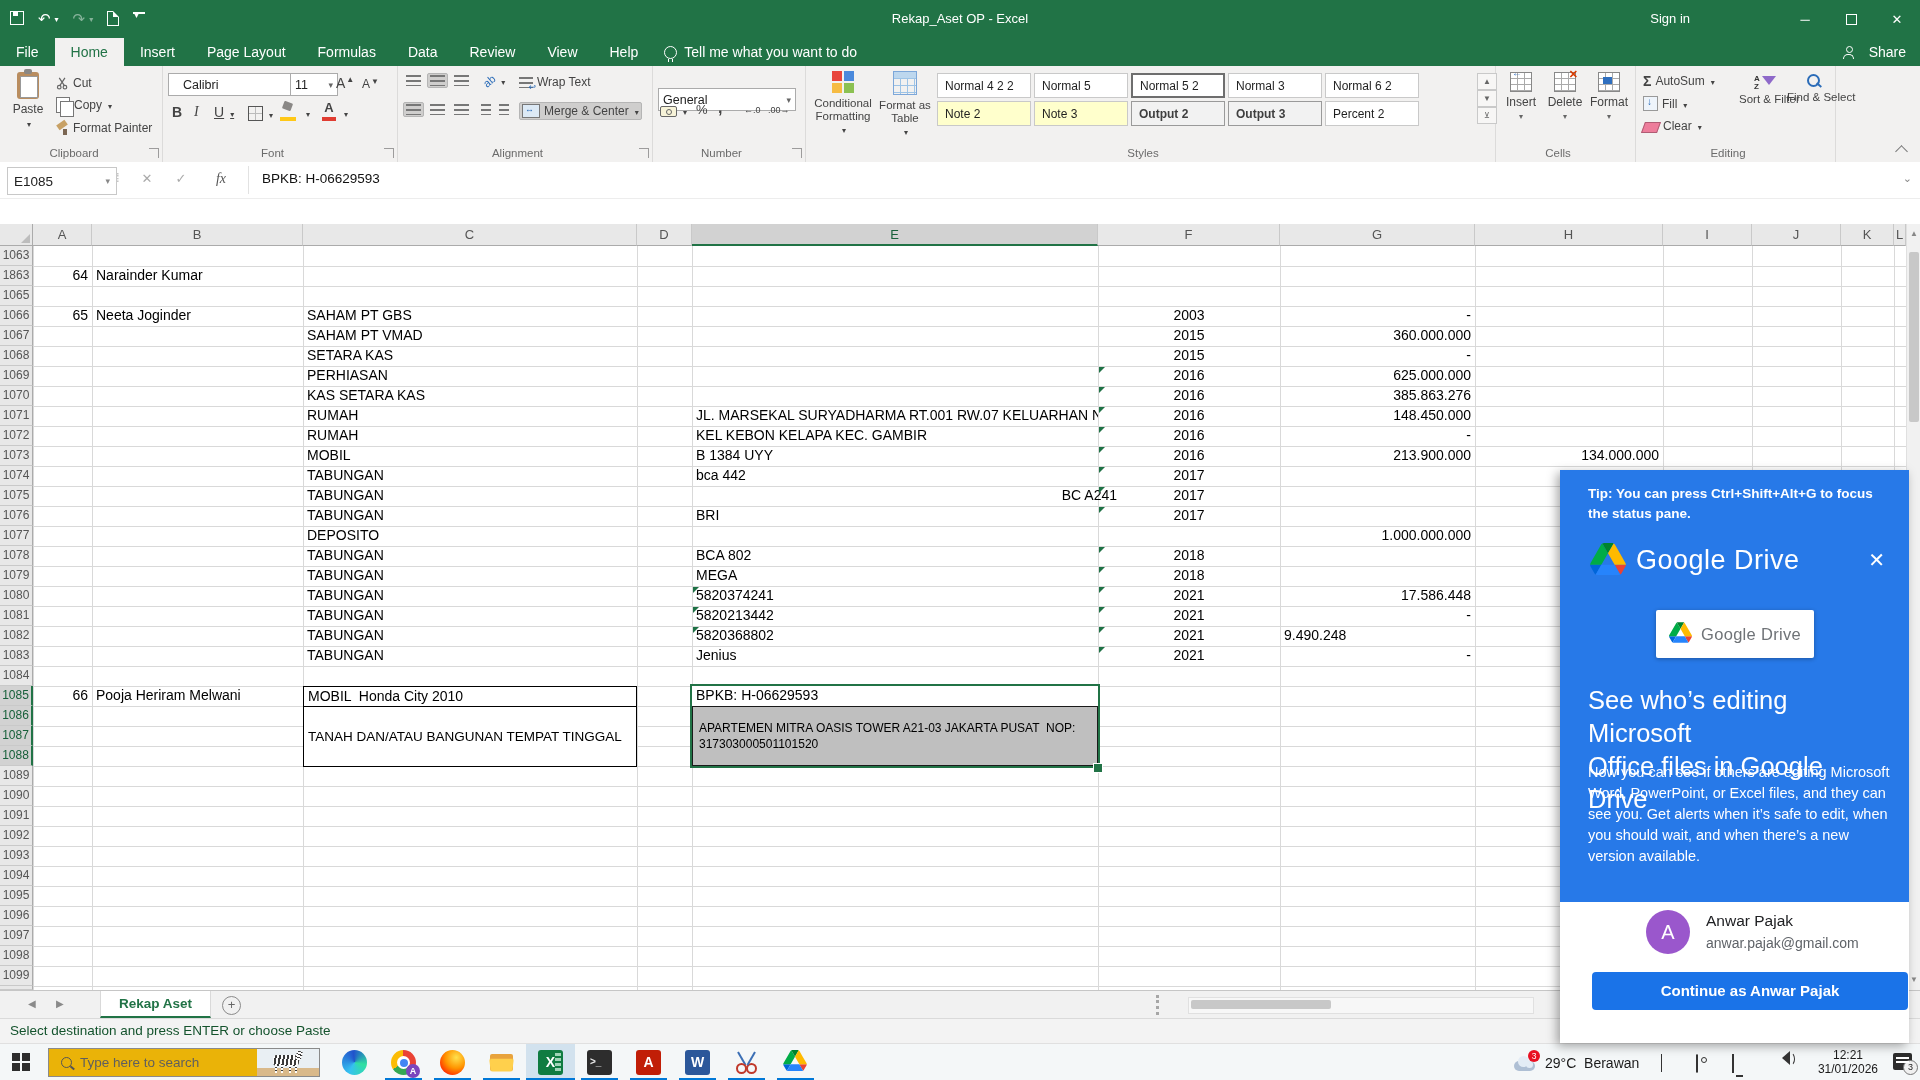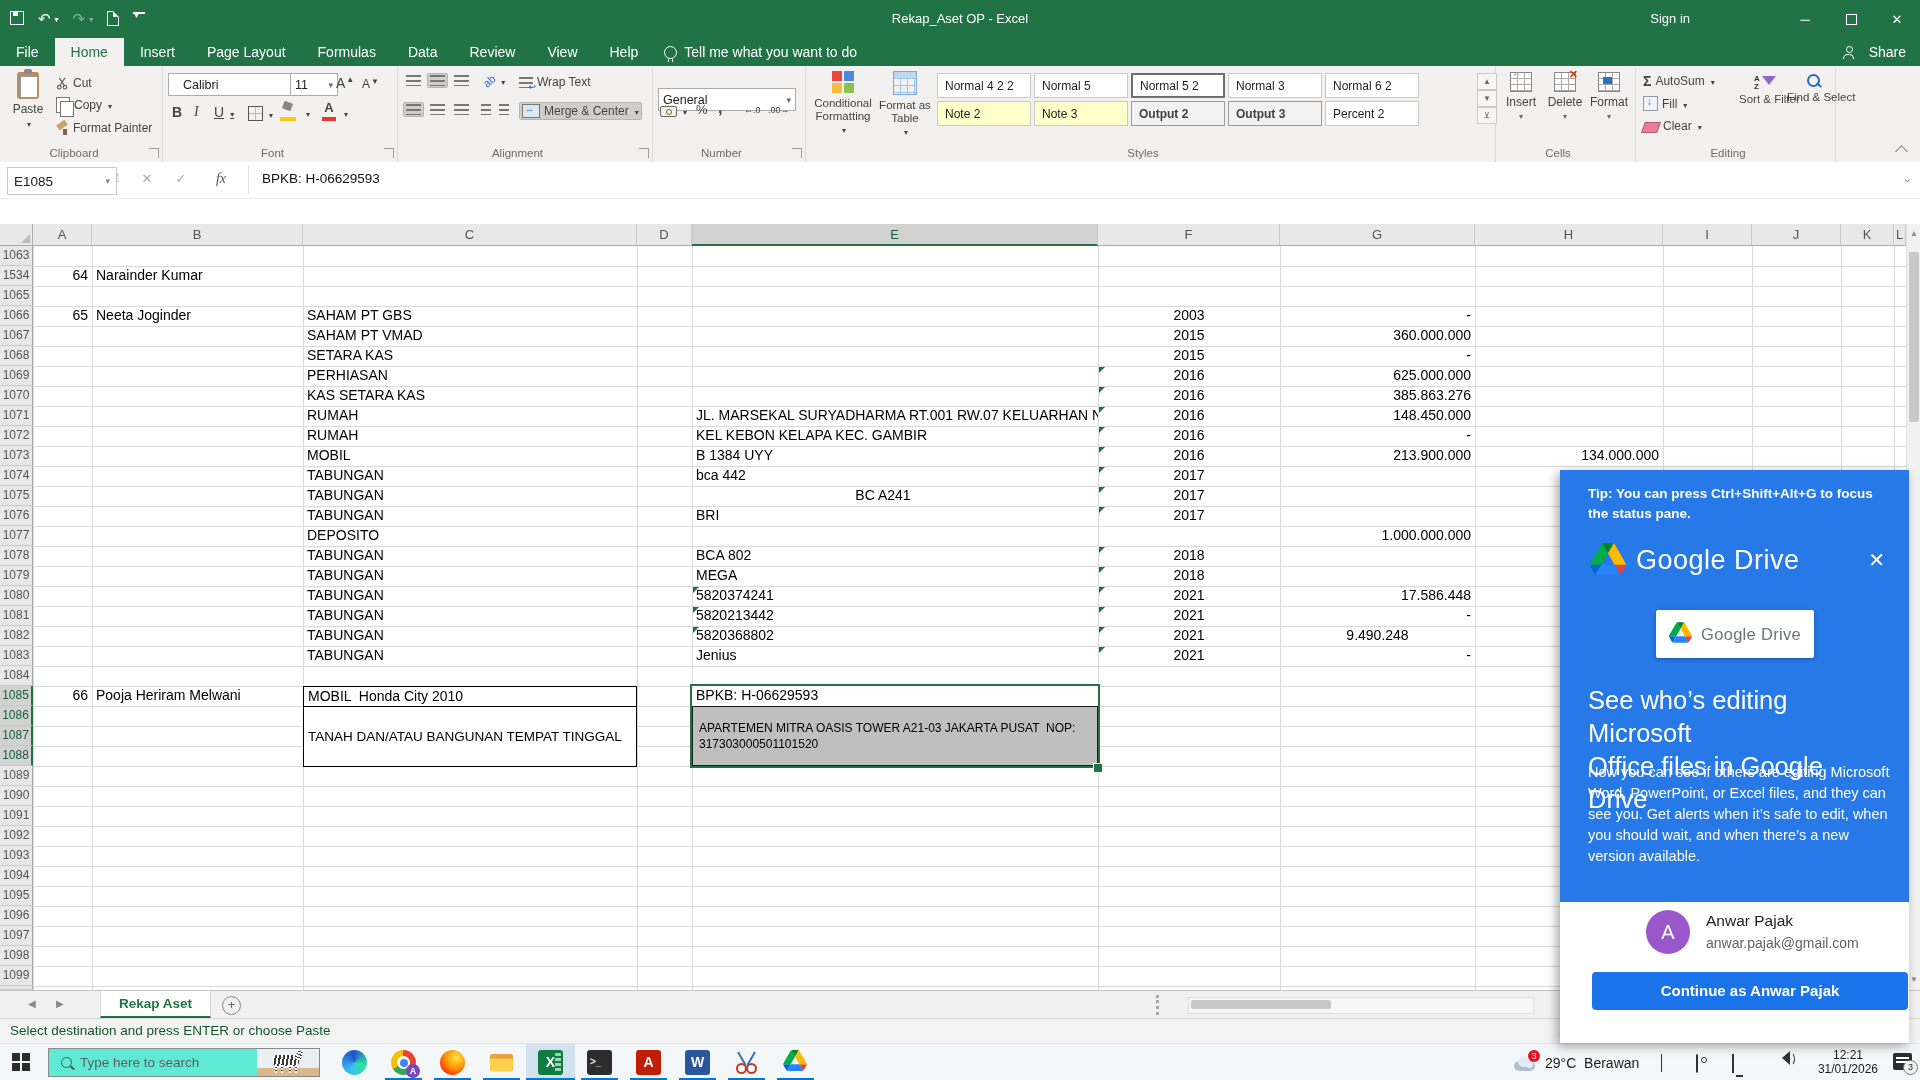--- a/index.html
+++ b/index.html
@@ -157,21 +157,21 @@
   #hscroll{position:absolute;left:1188px;top:6px;width:344px;height:15px;background:#F7F7F7;border:1px solid #E0E0E0;}
   #hs-thumb{position:absolute;left:2px;top:2px;width:140px;height:9px;background:#C8C8C8;border-radius:2px;}
 
   
   #statusbar{left:0;top:1018px;width:1920px;height:25px;background:#F3F3F3;border-top:1px solid #DADADA;font-size:13.5px;color:#14532d;line-height:24px;padding-left:10px;box-sizing:border-box;}
 
   
   #taskbar{left:0;top:1043px;width:1920px;height:37px;background:#F4F7F8;border-top:1px solid #E0E0E0;}
   #startbtn{position:absolute;left:12px;top:9px;width:18px;height:18px;display:grid;grid-template-columns:8px 8px;grid-template-rows:8px 8px;gap:2px;}
   #startbtn i{background:#2d2d2d;}
-  #searchbox{position:absolute;left:48px;top:4px;width:272px;height:29px;background:#5eead4;border:1px solid #8a8a8a;box-sizing:border-box;display:flex;align-items:center;}
+  #searchbox{position:absolute;left:48px;top:4px;width:272px;height:29px;background:#eab308;border:1px solid #8a8a8a;box-sizing:border-box;display:flex;align-items:center;}
   #search-mag{width:9px;height:9px;border:1.5px solid #555;border-radius:50%;position:relative;margin:0 8px 0 12px;}
   #search-mag::after{content:"";position:absolute;left:8px;top:9px;width:5px;height:1.5px;background:#555;transform:rotate(40deg);}
   #search-text{font-size:13.5px;color:#5f5f5f;white-space:nowrap;}
   #search-img{position:absolute;right:0;top:0;width:62px;height:27px;overflow:hidden;background:linear-gradient(#e9eff3 0 19px,#d9b98a 19px);}
   .zebra-body{position:absolute;left:16px;top:6px;width:26px;height:11px;border-radius:4px;background:repeating-linear-gradient(100deg,#fdfdfd 0 2px,#3a3a3a 2px 4px);}
   .zebra-head{position:absolute;left:39px;top:2px;width:6px;height:9px;border-radius:2px;transform:rotate(20deg);background:repeating-linear-gradient(0deg,#fdfdfd 0 2px,#3a3a3a 2px 3px);}
   .zebra-leg{position:absolute;top:16px;width:2px;height:8px;background:repeating-linear-gradient(0deg,#fdfdfd 0 2px,#3a3a3a 2px 3px);}
   #task-apps{position:absolute;left:330px;top:0;height:37px;display:flex;}
   .slot{position:relative;width:49px;height:37px;display:flex;align-items:center;justify-content:center;}
   .slot.active{background:rgba(145,185,220,0.35);}
@@ -572,21 +572,21 @@
         <div class="gl" style="left: 33px; top: 602px; width: 1873px; height: 1px;"></div>
         <div class="gl" style="left: 33px; top: 622px; width: 1873px; height: 1px;"></div>
         <div class="gl" style="left: 33px; top: 642px; width: 1873px; height: 1px;"></div>
         <div class="gl" style="left: 33px; top: 662px; width: 1873px; height: 1px;"></div>
         <div class="gl" style="left: 33px; top: 682px; width: 1873px; height: 1px;"></div>
         <div class="gl" style="left: 33px; top: 702px; width: 1873px; height: 1px;"></div>
         <div class="gl" style="left: 33px; top: 722px; width: 1873px; height: 1px;"></div>
         <div class="gl" style="left: 33px; top: 742px; width: 1873px; height: 1px;"></div>
         <div class="gl" style="left: 33px; top: 762px; width: 1873px; height: 1px;"></div>
         <div class="rh" style="top: 22px;">1063</div>
-        <div class="rh" style="top: 42px;">1534</div>
+        <div class="rh" style="top: 42px;">1863</div>
         <div class="rh" style="top: 62px;">1065</div>
         <div class="rh" style="top: 82px;">1066</div>
         <div class="rh" style="top: 102px;">1067</div>
         <div class="rh" style="top: 122px;">1068</div>
         <div class="rh" style="top: 142px;">1069</div>
         <div class="rh" style="top: 162px;">1070</div>
         <div class="rh" style="top: 182px;">1071</div>
         <div class="rh" style="top: 202px;">1072</div>
         <div class="rh" style="top: 222px;">1073</div>
         <div class="rh" style="top: 242px;">1074</div>
@@ -645,21 +645,21 @@
         <div class="cell" style="left: 1280px; top: 202px; width: 195px; text-align: right;">-</div>
         <div class="cell" style="left: 303px; top: 222px; width: 334px; text-align: left;">MOBIL</div>
         <div class="cell" style="left: 692px; top: 222px; width: 406px; text-align: left;">B 1384 UYY</div>
         <div class="cell" style="left: 1098px; top: 222px; width: 182px; text-align: center;">2016</div>
         <div class="cell" style="left: 1280px; top: 222px; width: 195px; text-align: right;">213.900.000</div>
         <div class="cell" style="left: 1475px; top: 222px; width: 188px; text-align: right;">134.000.000</div>
         <div class="cell" style="left: 303px; top: 242px; width: 334px; text-align: left;">TABUNGAN</div>
         <div class="cell" style="left: 692px; top: 242px; width: 406px; text-align: left;">bca 442</div>
         <div class="cell" style="left: 1098px; top: 242px; width: 182px; text-align: center;">2017</div>
         <div class="cell" style="left: 303px; top: 262px; width: 334px; text-align: left;">TABUNGAN</div>
-        <div class="cell" style="left: 680px; top: 262px; width: 406px; text-align: center;">BC A241</div>
+        <div class="cell" style="left: 715px; top: 262px; width: 406px; text-align: right;">BC A241</div>
         <div class="cell" style="left: 1098px; top: 262px; width: 182px; text-align: center;">2017</div>
         <div class="cell" style="left: 303px; top: 282px; width: 334px; text-align: left;">TABUNGAN</div>
         <div class="cell" style="left: 692px; top: 282px; width: 406px; text-align: left;">BRI</div>
         <div class="cell" style="left: 1098px; top: 282px; width: 182px; text-align: center;">2017</div>
         <div class="cell" style="left: 303px; top: 302px; width: 334px; text-align: left;">DEPOSITO</div>
         <div class="cell" style="left: 1280px; top: 302px; width: 195px; text-align: right;">1.000.000.000</div>
         <div class="cell" style="left: 303px; top: 322px; width: 334px; text-align: left;">TABUNGAN</div>
         <div class="cell" style="left: 692px; top: 322px; width: 406px; text-align: left;">BCA 802</div>
         <div class="cell" style="left: 1098px; top: 322px; width: 182px; text-align: center;">2018</div>
         <div class="cell" style="left: 303px; top: 342px; width: 334px; text-align: left;">TABUNGAN</div>
@@ -669,21 +669,21 @@
         <div class="cell" style="left: 692px; top: 362px; width: 406px; text-align: left;">5820374241</div>
         <div class="cell" style="left: 1098px; top: 362px; width: 182px; text-align: center;">2021</div>
         <div class="cell" style="left: 1280px; top: 362px; width: 195px; text-align: right;">17.586.448</div>
         <div class="cell" style="left: 303px; top: 382px; width: 334px; text-align: left;">TABUNGAN</div>
         <div class="cell" style="left: 692px; top: 382px; width: 406px; text-align: left;">5820213442</div>
         <div class="cell" style="left: 1098px; top: 382px; width: 182px; text-align: center;">2021</div>
         <div class="cell" style="left: 1280px; top: 382px; width: 195px; text-align: right;">-</div>
         <div class="cell" style="left: 303px; top: 402px; width: 334px; text-align: left;">TABUNGAN</div>
         <div class="cell" style="left: 692px; top: 402px; width: 406px; text-align: left;">5820368802</div>
         <div class="cell" style="left: 1098px; top: 402px; width: 182px; text-align: center;">2021</div>
-        <div class="cell" style="left: 1280px; top: 402px; width: 195px; text-align: center;">9.490.248</div>
+        <div class="cell" style="left: 1280px; top: 402px; width: 195px; text-align: left;">9.490.248</div>
         <div class="cell" style="left: 303px; top: 422px; width: 334px; text-align: left;">TABUNGAN</div>
         <div class="cell" style="left: 692px; top: 422px; width: 406px; text-align: left;">Jenius</div>
         <div class="cell" style="left: 1098px; top: 422px; width: 182px; text-align: center;">2021</div>
         <div class="cell" style="left: 1280px; top: 422px; width: 195px; text-align: right;">-</div>
         <div class="cell" style="left: 33px; top: 462px; width: 59px; text-align: right;">66</div>
         <div class="cell" style="left: 92px; top: 462px; width: 211px; text-align: left;">Pooja Heriram Melwani</div>
         <div class="tri" style="left: 1099px; top: 143px;"></div>
         <div class="tri" style="left: 1099px; top: 163px;"></div>
         <div class="tri" style="left: 1099px; top: 183px;"></div>
         <div class="tri" style="left: 1099px; top: 203px;"></div>

